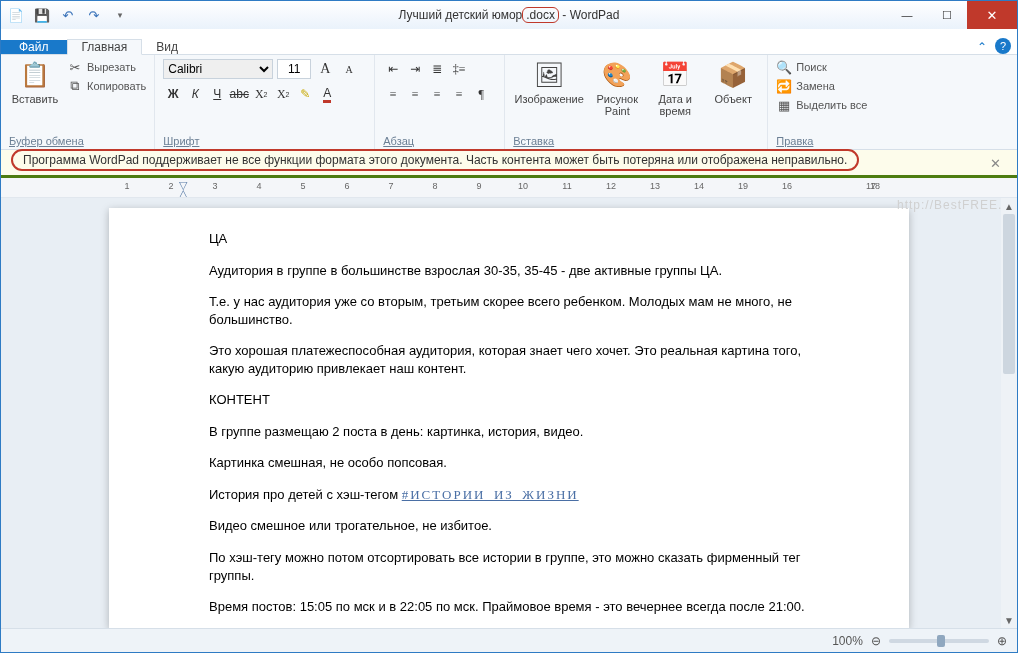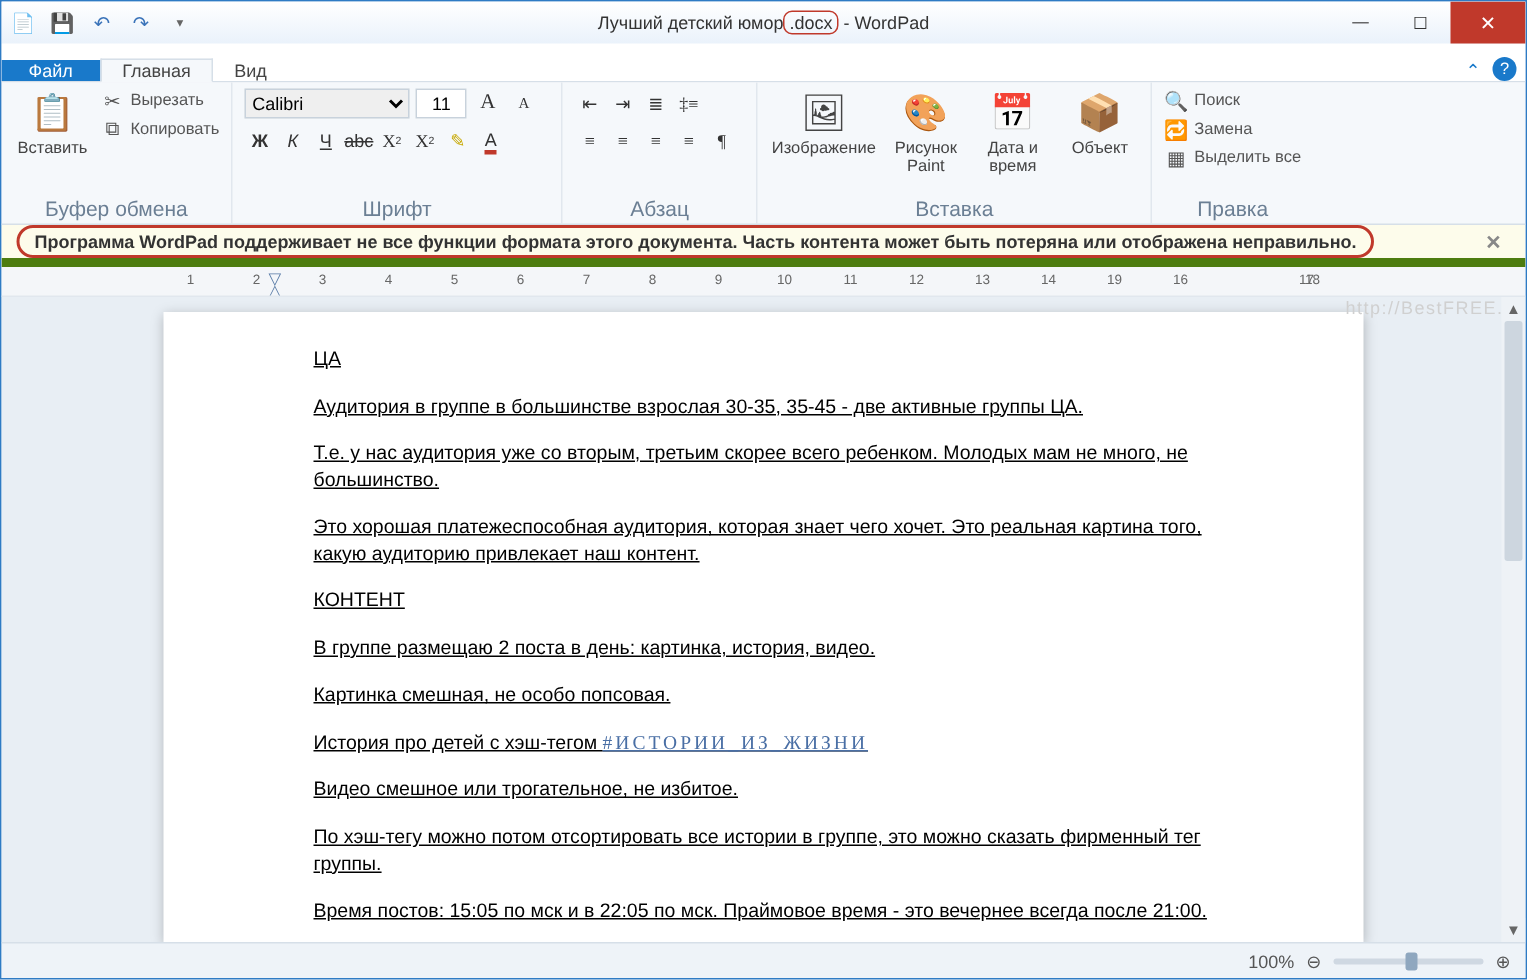--- a/index.html
+++ b/index.html
@@ -14,41 +14,41 @@
   .winbtn.close { background: #c0392b; color: #fff; width: 50px; font-size: 13px;}
   .tabbar { height: 26px; background: #fff; display: flex; align-items: flex-end; border-bottom: 1px solid #d6dfe8; font-size: 12px; }
   .file-tab { background: #1979ca; color: #fff; padding: 0 18px; display: flex; align-items: center; }
   .tab { padding: 0 14px; display: flex; align-items: center; color: #444; }
   .tab.active { border: 1px solid #d6dfe8; border-bottom: 1px solid #f5f8fb; background: #f5f8fb; margin-bottom: -1px; }
   .tabbar .spacer { flex: 1; }
   .help { padding: 0 8px; display:flex; align-items:center; gap:6px; color:#1979ca;}
   .ribbon { height: 95px; background: #f5f8fb; border-bottom: 1px solid #d6dfe8; display: flex; font-size: 11px; color: #444; }
   .group { border-right: 1px solid #e1e7ee; padding: 4px 8px 2px 8px; display: flex; flex-direction: column; }
   .group-body { flex: 1; display: flex; align-items: flex-start; gap: 6px; }
-  .group-label { text-align: center; color: #6b7f94; font-size: 14px; padding-top: 2px;}
+  .group-label { color: #6b7f94; font-size: 11px; padding-top: 2px; text-decoration: underline;}
   .bigbtn { display: flex; flex-direction: column; align-items: center; gap: 2px; width: 52px; }
   .bigbtn .ic { width: 32px; height: 32px; display:flex; align-items:center; justify-content:center; font-size: 24px; }
   .col { display: flex; flex-direction: column; gap: 3px; }
   .row { display: flex; align-items: flex-end; gap: 4px; }
   .smallitem { display: flex; align-items: center; gap: 4px; color:#555; }
   .ic16 { width: 16px; height: 16px; display:inline-flex; align-items:center; justify-content:center; font-size: 13px; }
   select.font { height: 20px; font-size: 12px; width: 110px; border:1px solid #c8d2dc;}
   input.size { height: 20px; width: 34px; font-size: 12px; border:1px solid #c8d2dc; text-align:center;}
   .btnrow { display:flex; gap:2px; }
   .tb { width:20px; height:20px; border:1px solid transparent; display:flex; align-items:center; justify-content:center; font-size:12px; color:#333; font-family: "Times New Roman", serif;}
-  .warnbar { background: #fdfceb; border-bottom: 6px solid #4d7c0f; padding: 4px 10px; font-size: 12px; color: #333; display:flex; align-items:center; position:relative; height:28px;font-weight:bold;}
+  .warnbar { background: #fdfceb; border-bottom: 3px solid #4d7c0f; padding: 4px 10px; font-size: 12px; color: #333; display:flex; align-items:flex-end; position:relative; height:28px;}
   .warn-oval { border: 2px solid #c0392b; border-radius: 14px; padding: 2px 10px; }
   .warn-close { margin-left:auto; color:#888; font-size:13px; padding:0 6px;}
   .ruler { height: 20px; background: #f4f6f9; border-bottom:1px solid #e1e7ee; position:relative; font-size:9px; color:#666; overflow:hidden;}
   .ruler-inner{position:absolute; left:82px; right:0; top:0; bottom:0;}
   .ticklbl{position:absolute; top:3px; transform:translateX(-50%);}
   .indent-marker{position:absolute; top:1px; font-size:11px; color:#5a7ca7;}
   .workspace { flex:1; background:#e8eef4; display:flex; justify-content:center; overflow:hidden; position:relative;}
   .page { width: 800px; background:#fff; box-shadow: 0 2px 8px rgba(0,0,0,0.25); margin-top:10px; padding: 22px 100px 10px 100px; font-family: "Arial", sans-serif; font-size: 13px; color:#000; }
-  .page p { margin-bottom: 14px; text-decoration: underline; line-height:1.35;}
+  .page p { margin-bottom: 14px; line-height:1.35;}
   .hashtag { color:#4a6fa5; font-family:"Times New Roman",serif; letter-spacing:2px; text-decoration: underline;}
   .watermark { position:absolute; right:2px; top:0; color:#d0d0d0; font-size:12px; letter-spacing:1px;}
   .statusbar { height: 24px; background:#eef3f8; border-top:1px solid #d6dfe8; display:flex; align-items:center; justify-content:flex-end; gap:8px; padding:0 10px; font-size:12px; color:#555;}
   .zoom-slider { width:100px; height:4px; background:#cfd8e2; position:relative; border-radius:2px;}
   .zoom-thumb{position:absolute; left:48px; top:-4px; width:8px; height:12px; background:#8fa7bf; border-radius:2px;}
   .scroll-v { position:absolute; right:0; top:0; bottom:0; width:16px; background:#eef2f6;}
   .scroll-thumb{ position:absolute; right:2px; top:16px; width:12px; height:160px; background:#cdd6df; border-radius:2px;}
   .scroll-btn{position:absolute; right:0; width:16px; height:16px; display:flex; align-items:center; justify-content:center; color:#666; font-size:10px; background:#eef2f6;}
 </style>
 </head>

